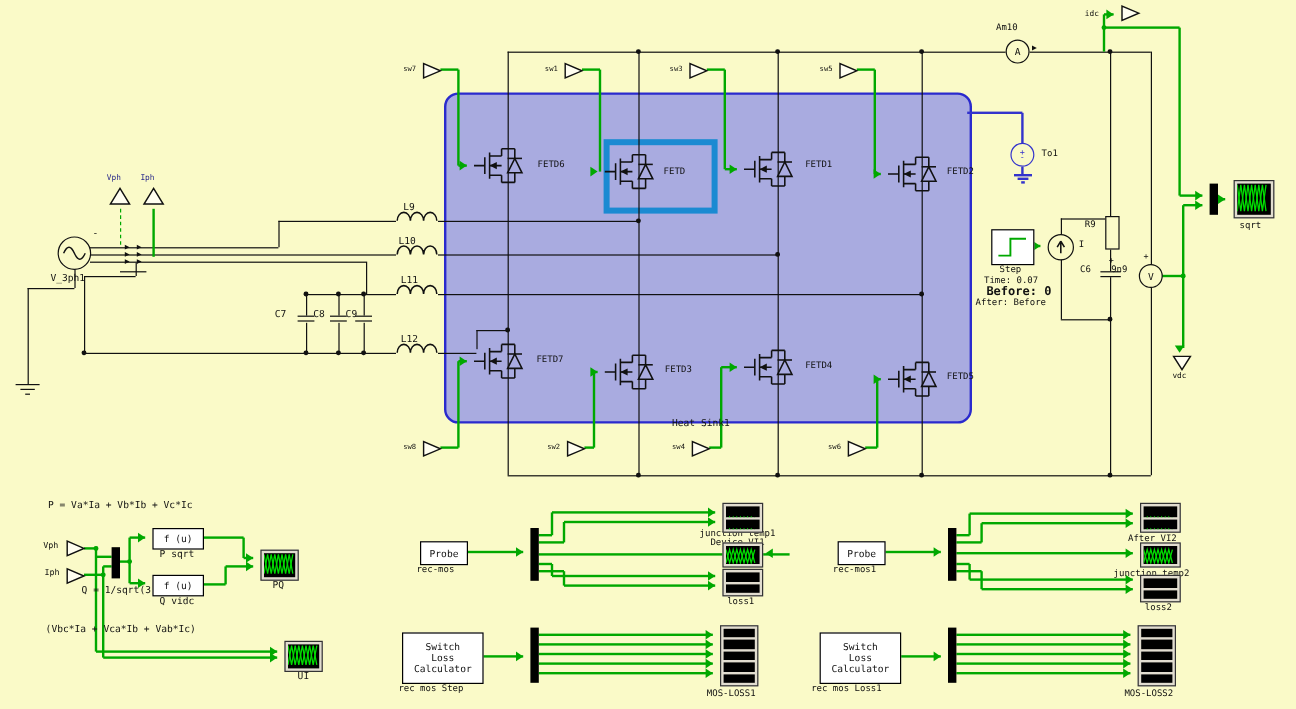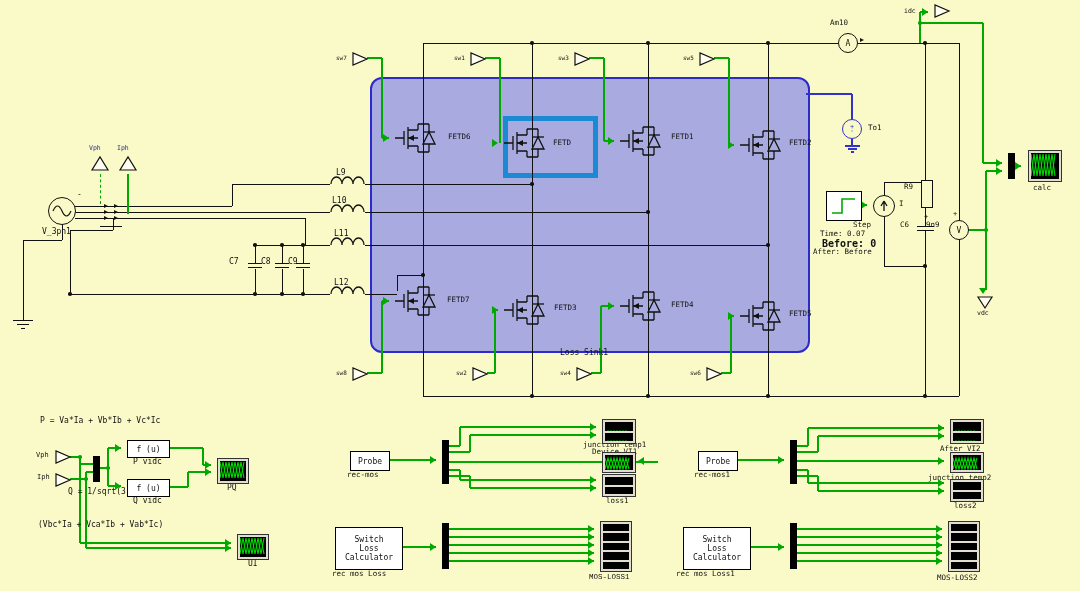--- a/index.html
+++ b/index.html
@@ -265,67 +265,67 @@
     <div class="txt" style="left: 117px; top: 145px; font-size: 6.5px; color: rgb(42, 42, 138);">Iph</div>
     <div class="txt" style="left: 42px; top: 228px; font-size: 8px; color: rgb(17, 17, 17);">V_3ph1</div>
     <div class="txt" style="left: 77px; top: 191px; font-size: 8px; color: rgb(17, 17, 17);">-</div>
     <div class="txt" style="left: 336px; top: 169px; font-size: 8px; color: rgb(17, 17, 17);">L9</div>
     <div class="txt" style="left: 332px; top: 197px; font-size: 8px; color: rgb(17, 17, 17);">L10</div>
     <div class="txt" style="left: 334px; top: 230px; font-size: 8px; color: rgb(17, 17, 17);">L11</div>
     <div class="txt" style="left: 334px; top: 279px; font-size: 8px; color: rgb(17, 17, 17);">L12</div>
     <div class="txt" style="left: 229px; top: 258px; font-size: 8px; color: rgb(17, 17, 17);">C7</div>
     <div class="txt" style="left: 261px; top: 258px; font-size: 8px; color: rgb(17, 17, 17);">C8</div>
     <div class="txt" style="left: 288px; top: 258px; font-size: 8px; color: rgb(17, 17, 17);">C9</div>
-    <div class="txt" style="left: 560px; top: 349px; font-size: 8px; color: rgb(17, 17, 17);">Loss Sink1</div>
+    <div class="txt" style="left: 560px; top: 349px; font-size: 8px; color: rgb(17, 17, 17);">Heat Sink1</div>
     <div class="txt" style="left: 336px; top: 55px; font-size: 6px; color: rgb(17, 17, 17);">sw7</div>
     <div class="txt" style="left: 454px; top: 55px; font-size: 6px; color: rgb(17, 17, 17);">sw1</div>
     <div class="txt" style="left: 558px; top: 55px; font-size: 6px; color: rgb(17, 17, 17);">sw3</div>
     <div class="txt" style="left: 683px; top: 55px; font-size: 6px; color: rgb(17, 17, 17);">sw5</div>
     <div class="txt" style="left: 336px; top: 370px; font-size: 6px; color: rgb(17, 17, 17);">sw8</div>
     <div class="txt" style="left: 456px; top: 370px; font-size: 6px; color: rgb(17, 17, 17);">sw2</div>
     <div class="txt" style="left: 560px; top: 370px; font-size: 6px; color: rgb(17, 17, 17);">sw4</div>
     <div class="txt" style="left: 690px; top: 370px; font-size: 6px; color: rgb(17, 17, 17);">sw6</div>
     <div class="txt" style="left: 448px; top: 133px; font-size: 7.5px; color: rgb(17, 17, 17);">FETD6</div>
     <div class="txt" style="left: 553px; top: 139px; font-size: 7.5px; color: rgb(17, 17, 17);">FETD</div>
     <div class="txt" style="left: 671px; top: 133px; font-size: 7.5px; color: rgb(17, 17, 17);">FETD1</div>
     <div class="txt" style="left: 789px; top: 139px; font-size: 7.5px; color: rgb(17, 17, 17);">FETD2</div>
     <div class="txt" style="left: 447px; top: 296px; font-size: 7.5px; color: rgb(17, 17, 17);">FETD7</div>
     <div class="txt" style="left: 554px; top: 304px; font-size: 7.5px; color: rgb(17, 17, 17);">FETD3</div>
     <div class="txt" style="left: 671px; top: 301px; font-size: 7.5px; color: rgb(17, 17, 17);">FETD4</div>
     <div class="txt" style="left: 789px; top: 310px; font-size: 7.5px; color: rgb(17, 17, 17);">FETD5</div>
     <div class="txt" style="left: 830px; top: 19px; font-size: 7.5px; color: rgb(17, 17, 17);">Am10</div>
     <div class="txt" style="left: 904px; top: 8px; font-size: 6.5px; color: rgb(17, 17, 17);">idc</div>
     <div class="txt" style="left: 868px; top: 124px; font-size: 7.5px; color: rgb(17, 17, 17);">To1</div>
-    <div class="txt" style="left: 833px; top: 221px; font-size: 7.5px; color: rgb(17, 17, 17); margin-left: 20px;">Step</div>
+    <div class="txt" style="left: 833px; top: 221px; font-size: 7.5px; color: rgb(17, 17, 17);">Step</div>
     <div class="txt" style="left: 820px; top: 230px; font-size: 7.5px; color: rgb(17, 17, 17);">Time: 0.07</div>
     <div class="txt" style="left: 822px; top: 239px; font-size: 10px; color: rgb(17, 17, 17); font-weight: bold;">Before: 0</div>
     <div class="txt" style="left: 813px; top: 248px; font-size: 7.5px; color: rgb(17, 17, 17);">After: Before</div>
     <div class="txt" style="left: 904px; top: 183px; font-size: 7.5px; color: rgb(17, 17, 17);">R9</div>
     <div class="txt" style="left: 900px; top: 221px; font-size: 7.5px; color: rgb(17, 17, 17);">C6</div>
     <div class="txt" style="left: 926px; top: 221px; font-size: 7.5px; color: rgb(17, 17, 17);">9n9</div>
     <div class="txt" style="left: 924px; top: 214px; font-size: 7px; color: rgb(17, 17, 17);">+</div>
     <div class="txt" style="left: 899px; top: 200px; font-size: 7.5px; color: rgb(17, 17, 17);">I</div>
     <div class="txt" style="left: 953px; top: 211px; font-size: 7px; color: rgb(17, 17, 17);">+</div>
     <div class="txt" style="left: 977px; top: 310px; font-size: 6.5px; color: rgb(17, 17, 17);">vdc</div>
-    <div class="txt" style="left: 1033px; top: 184px; font-size: 7.5px; color: rgb(17, 17, 17);">calc</div>
+    <div class="txt" style="left: 1033px; top: 184px; font-size: 7.5px; color: rgb(17, 17, 17);">sqrt</div>
     <div class="txt" style="left: 40px; top: 417px; font-size: 8px; color: rgb(17, 17, 17);">P = Va*Ia + Vb*Ib + Vc*Ic</div>
     <div class="txt" style="left: 36px; top: 452px; font-size: 7px; color: rgb(17, 17, 17);">Vph</div>
     <div class="txt" style="left: 37px; top: 474px; font-size: 7px; color: rgb(17, 17, 17);">Iph</div>
-    <div class="txt" style="left: 133px; top: 458px; font-size: 8px; color: rgb(17, 17, 17);">P vidc</div>
+    <div class="txt" style="left: 133px; top: 458px; font-size: 8px; color: rgb(17, 17, 17);">P sqrt</div>
     <div class="txt" style="left: 133px; top: 497px; font-size: 8px; color: rgb(17, 17, 17);">Q vidc</div>
     <div class="txt" style="left: 227px; top: 484px; font-size: 8px; color: rgb(17, 17, 17);">PQ</div>
     <div class="txt" style="left: 68px; top: 488px; font-size: 8px; color: rgb(17, 17, 17);">Q = 1/sqrt(3) *</div>
     <div class="txt" style="left: 38px; top: 521px; font-size: 8px; color: rgb(17, 17, 17);">(Vbc*Ia + Vca*Ib + Vab*Ic)</div>
     <div class="txt" style="left: 248px; top: 560px; font-size: 8px; color: rgb(17, 17, 17);">UI</div>
     <div class="txt" style="left: 347px; top: 471px; font-size: 7.5px; color: rgb(17, 17, 17);">rec-mos</div>
     <div class="txt" style="left: 583px; top: 441px; font-size: 7.5px; color: rgb(17, 17, 17);">junction temp1</div>
     <div class="txt" style="left: 592px; top: 448px; font-size: 7.5px; color: rgb(17, 17, 17);">Device VI1</div>
     <div class="txt" style="left: 606px; top: 497px; font-size: 7.5px; color: rgb(17, 17, 17);">loss1</div>
-    <div class="txt" style="left: 332px; top: 570px; font-size: 7.5px; color: rgb(17, 17, 17);">rec mos Loss</div>
-    <div class="txt" style="left: 589px; top: 574px; font-size: 7.5px; color: rgb(17, 17, 17); font-family: Liberation Mono, monospace;">MOS-LOSS1</div>
+    <div class="txt" style="left: 332px; top: 570px; font-size: 7.5px; color: rgb(17, 17, 17);">rec mos Step</div>
+    <div class="txt" style="left: 589px; top: 574px; font-size: 7.5px; color: rgb(17, 17, 17);">MOS-LOSS1</div>
     <div class="txt" style="left: 694px; top: 471px; font-size: 7.5px; color: rgb(17, 17, 17);">rec-mos1</div>
     <div class="txt" style="left: 940px; top: 445px; font-size: 7.5px; color: rgb(17, 17, 17);">After VI2</div>
     <div class="txt" style="left: 928px; top: 474px; font-size: 7.5px; color: rgb(17, 17, 17);">junction temp2</div>
     <div class="txt" style="left: 954px; top: 502px; font-size: 7.5px; color: rgb(17, 17, 17);">loss2</div>
     <div class="txt" style="left: 676px; top: 570px; font-size: 7.5px; color: rgb(17, 17, 17);">rec mos Loss1</div>
     <div class="txt" style="left: 937px; top: 574px; font-size: 7.5px; color: rgb(17, 17, 17);">MOS-LOSS2</div>
     <div class="blk" style="left: 127px; top: 440px; width: 41px; height: 16px; font-size: 8px;">
       <div>f (u)</div>
     </div>
     <div class="blk" style="left: 127px; top: 479px; width: 41px; height: 16px; font-size: 8px;">

